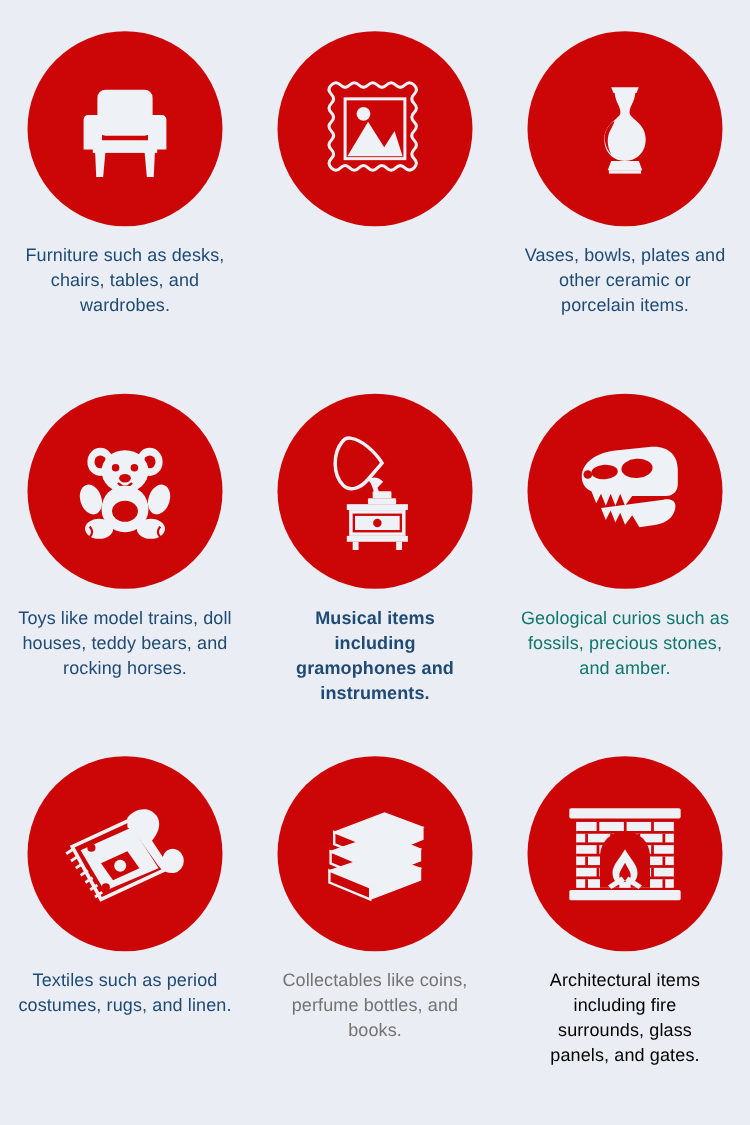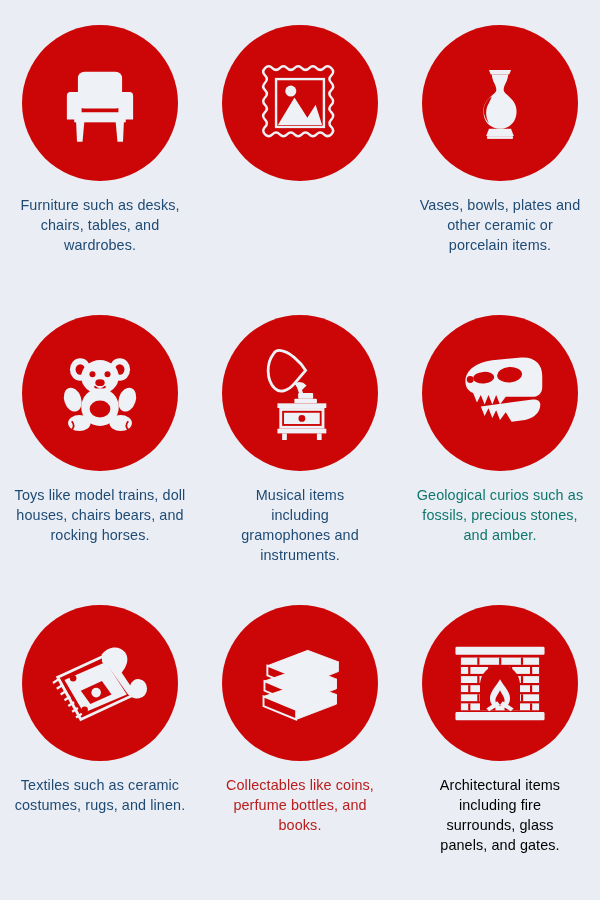--- a/index.html
+++ b/index.html
@@ -50,21 +50,21 @@
     font-size: 14.4px;
     line-height: 1.38;
     letter-spacing: 0.1px;
     font-weight: 400;
   }
   
   .cell-0 .caption { width: 168px; }
   .cell-1 .caption { width: 176px; }
   .cell-2 .caption { width: 162px; }
   .cell-3 .caption { width: 172px; }
-  .cell-4 .caption { width: 150px; }
+  .cell-4 .caption { width: 150px; font-weight: bold; }
   .cell-5 .caption { width: 170px; }
   .cell-6 .caption { width: 180px; }
   .cell-7 .caption { width: 176px; }
   .cell-8 .caption { width: 150px; }
 </style>
 </head>
 <body style="background: rgb(234, 238, 244);">
 
 <div id="grid">
 
@@ -132,21 +132,21 @@
           <ellipse cx="50" cy="67" rx="11" ry="9" fill="#cc0606"></ellipse>
           <ellipse cx="21" cy="57" rx="9" ry="13" transform="rotate(-18 21 57)"></ellipse>
           <ellipse cx="79" cy="57" rx="9" ry="13" transform="rotate(18 79 57)"></ellipse>
           <ellipse cx="28" cy="82" rx="12" ry="8.5"></ellipse>
           <ellipse cx="72" cy="82" rx="12" ry="8.5"></ellipse>
           <path d="M20,80 q4,5 0,9" fill="none" stroke="#cc0606" stroke-width="1.8"></path>
           <path d="M80,80 q-4,5 0,9" fill="none" stroke="#cc0606" stroke-width="1.8"></path>
         </svg>
       </span>
     </div>
-    <div class="caption" style="color: rgb(30, 74, 116);">Toys like model trains, doll houses, chairs bears, and rocking horses.</div>
+    <div class="caption" style="color: rgb(30, 74, 116);">Toys like model trains, doll houses, teddy bears, and rocking horses.</div>
   </div>
 
   <div class="cell cell-4 row2c">
     <div class="badge" style="background: rgb(204, 6, 6);">
       <span>
         <svg width="94" height="94" viewBox="0 0 100 100" fill="#eef1f6">
           <path d="M22,8 C14,18 14,36 23,45 C29,51 38,47 44,40 L56,26 C50,16 38,6 30,5 C26,4 24,5 22,8 Z" fill="none" stroke="#eef1f6" stroke-width="3"></path>
           <path d="M44,40 q7,-4 13,2 l-6,6 q-5,-5 -7,-8 z"></path>
           <rect x="48" y="40" width="4" height="14" transform="rotate(-20 50 47)"></rect>
           <rect x="48" y="50" width="16" height="6" rx="1"></rect>
@@ -202,21 +202,21 @@
               <line x1="27" y1="76" x2="21" y2="80"></line>
               <line x1="31" y1="82" x2="25" y2="86"></line>
             </g>
             <path d="M52,20 C58,12 70,10 76,18 C82,26 76,36 70,42 L52,28 Z"></path>
             <path d="M56,24 L80,58 C86,66 96,64 96,56 C96,48 86,46 84,54 C83,58 86,60 89,59
                      C91,58 91,55 89,54" fill="none" stroke="#eef1f6" stroke-width="6" stroke-linecap="round"></path>
           </g>
         </svg>
       </span>
     </div>
-    <div class="caption" style="color: rgb(30, 74, 116);">Textiles such as ceramic costumes, rugs, and linen.</div>
+    <div class="caption" style="color: rgb(30, 74, 116);">Textiles such as period costumes, rugs, and linen.</div>
   </div>
 
   <div class="cell cell-7 row3c">
     <div class="badge" style="background: rgb(204, 6, 6);">
       <span>
         <svg width="96" height="96" viewBox="0 0 100 100">
           <g fill="#eef1f6" stroke="#eef1f6" stroke-width="1">
 
             <path d="M16,32 L58,16 L90,28 L48,45 Z"></path>
             <path d="M48,45 L90,28 L90,38 L48,55 Z"></path>
@@ -226,21 +226,21 @@
             <path d="M46,62 L88,46 L88,56 L46,72 Z"></path>
             <path d="M13,48 L46,62 L46,72 L13,58 Z" fill="#cc0606" stroke="#eef1f6" stroke-width="2"></path>
 
             <path d="M12,64 L54,50 L88,62 L46,78 Z"></path>
             <path d="M46,78 L88,62 L88,72 L46,88 Z"></path>
             <path d="M12,64 L46,78 L46,88 L12,74 Z" fill="#cc0606" stroke="#eef1f6" stroke-width="2"></path>
           </g>
         </svg>
       </span>
     </div>
-    <div class="caption" style="color: #b91c1c;">Collectables like coins, perfume bottles, and books.</div>
+    <div class="caption" style="color: #737373;">Collectables like coins, perfume bottles, and books.</div>
   </div>
 
   <div class="cell cell-8 row3c">
     <div class="badge" style="background: rgb(204, 6, 6);">
       <span>
         <svg width="100" height="90" viewBox="0 0 110 96" fill="#eef1f6">
           <rect x="6" y="8" width="98" height="9" rx="1.5"></rect>
           <rect x="6" y="80" width="98" height="9" rx="1.5"></rect>
 
           <g>

